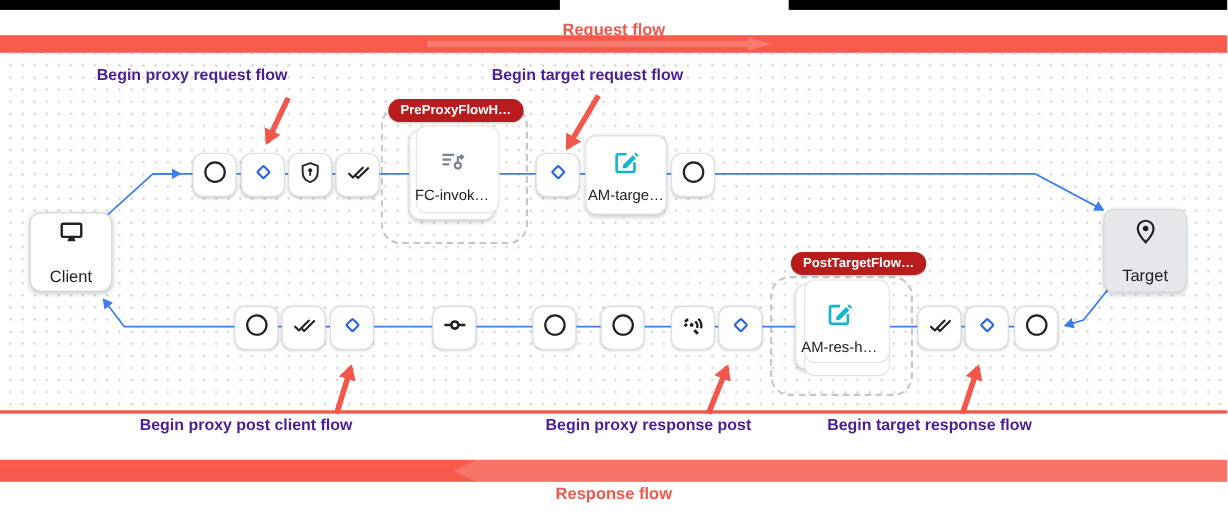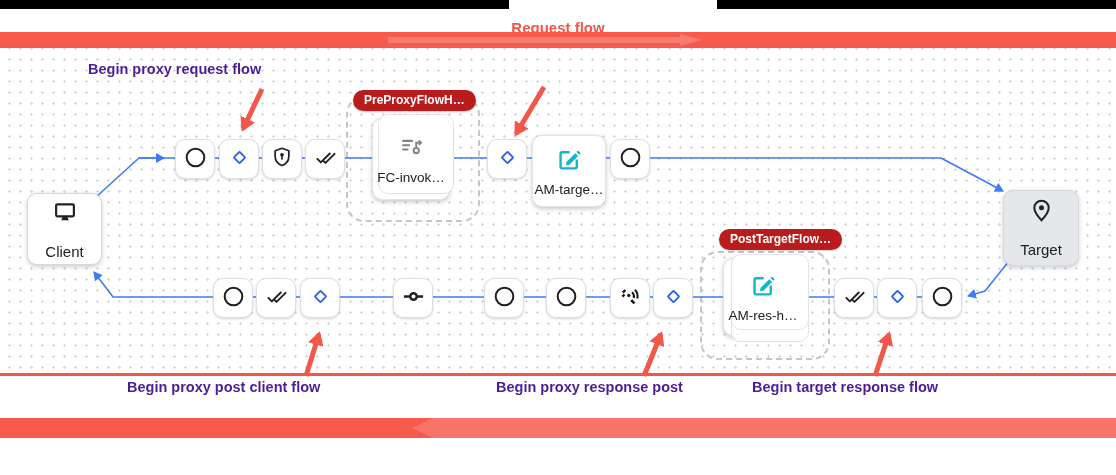--- a/index.html
+++ b/index.html
@@ -145,21 +145,21 @@
     </span>
     <span class="lbl">FC-invok…</span>
   </div>
 
   <div class="nodebox" style="left:487px;top:139px;">
     <span><svg viewBox="0 0 24 24" width="21" height="21">
           <rect x="7.4" y="7.4" width="9.2" height="9.2" rx="1" transform="rotate(45 12 12)" fill="none" stroke="#2a63e8" stroke-width="2.2"></rect>
         </svg></span>
   </div>
 
-  <div class="card" style="left:532px;top:123px;width:72px;height:70px;margin-top:12px;">
+  <div class="card" style="left:532px;top:123px;width:72px;height:70px;">
     <span>
       <svg viewBox="0 0 24 24" width="26" height="26">
           <path d="M19.2 12.4 V19 a1.6 1.6 0 0 1 -1.6 1.6 H5.8 A1.6 1.6 0 0 1 4.2 19 V7.4 A1.6 1.6 0 0 1 5.8 5.8 h6.8" fill="none" stroke="#12b5cb" stroke-width="2.2"></path>
           <path d="M9.8 14.6 l-.6 3.2 3.2-.6 8-8 -2.6-2.6 Z" fill="#12b5cb"></path>
           <path d="M18.9 5.5 l1.3-1.3 2.6 2.6 -1.3 1.3 Z" fill="#12b5cb"></path>
         </svg>
     </span>
     <span class="lbl">AM-targe…</span>
   </div>
 
@@ -248,21 +248,23 @@
 
   <svg class="overlay z-ann" width="1116" height="475">
     <path d="M262,89 L243,129" stroke="#f3564a" stroke-width="5" fill="none" marker-end="url(#ar)"></path>
     <path d="M544,87 L516,134" stroke="#f3564a" stroke-width="5" fill="none" marker-end="url(#ar)"></path>
     <path d="M306,376 L319,334" stroke="#f3564a" stroke-width="5" fill="none" marker-end="url(#ar)"></path>
     <path d="M644,376 L661,334" stroke="#f3564a" stroke-width="5" fill="none" marker-end="url(#ar)"></path>
     <path d="M875,376 L889,334" stroke="#f3564a" stroke-width="5" fill="none" marker-end="url(#ar)"></path>
   </svg>
 
   <div class="ann-label" style="left:88px;top:61px;">Begin proxy request flow</div>
+  <div class="ann-label" style="left:447px;top:61px;">Begin target request flow</div>
   <div class="ann-label" style="left:127px;top:379px;">Begin proxy post client flow</div>
   <div class="ann-label" style="left:496px;top:379px;">Begin proxy response post</div>
   <div class="ann-label" style="left:752px;top:379px;">Begin target response flow</div>
 
   <div class="thin-red-line"></div>
   <div class="flowbar bottom"></div>
   <div class="arrow-left-overlay"></div>
+  <div class="flow-title" style="top:441px;">Response flow</div>
 
 </div>
 
 </body></html>

